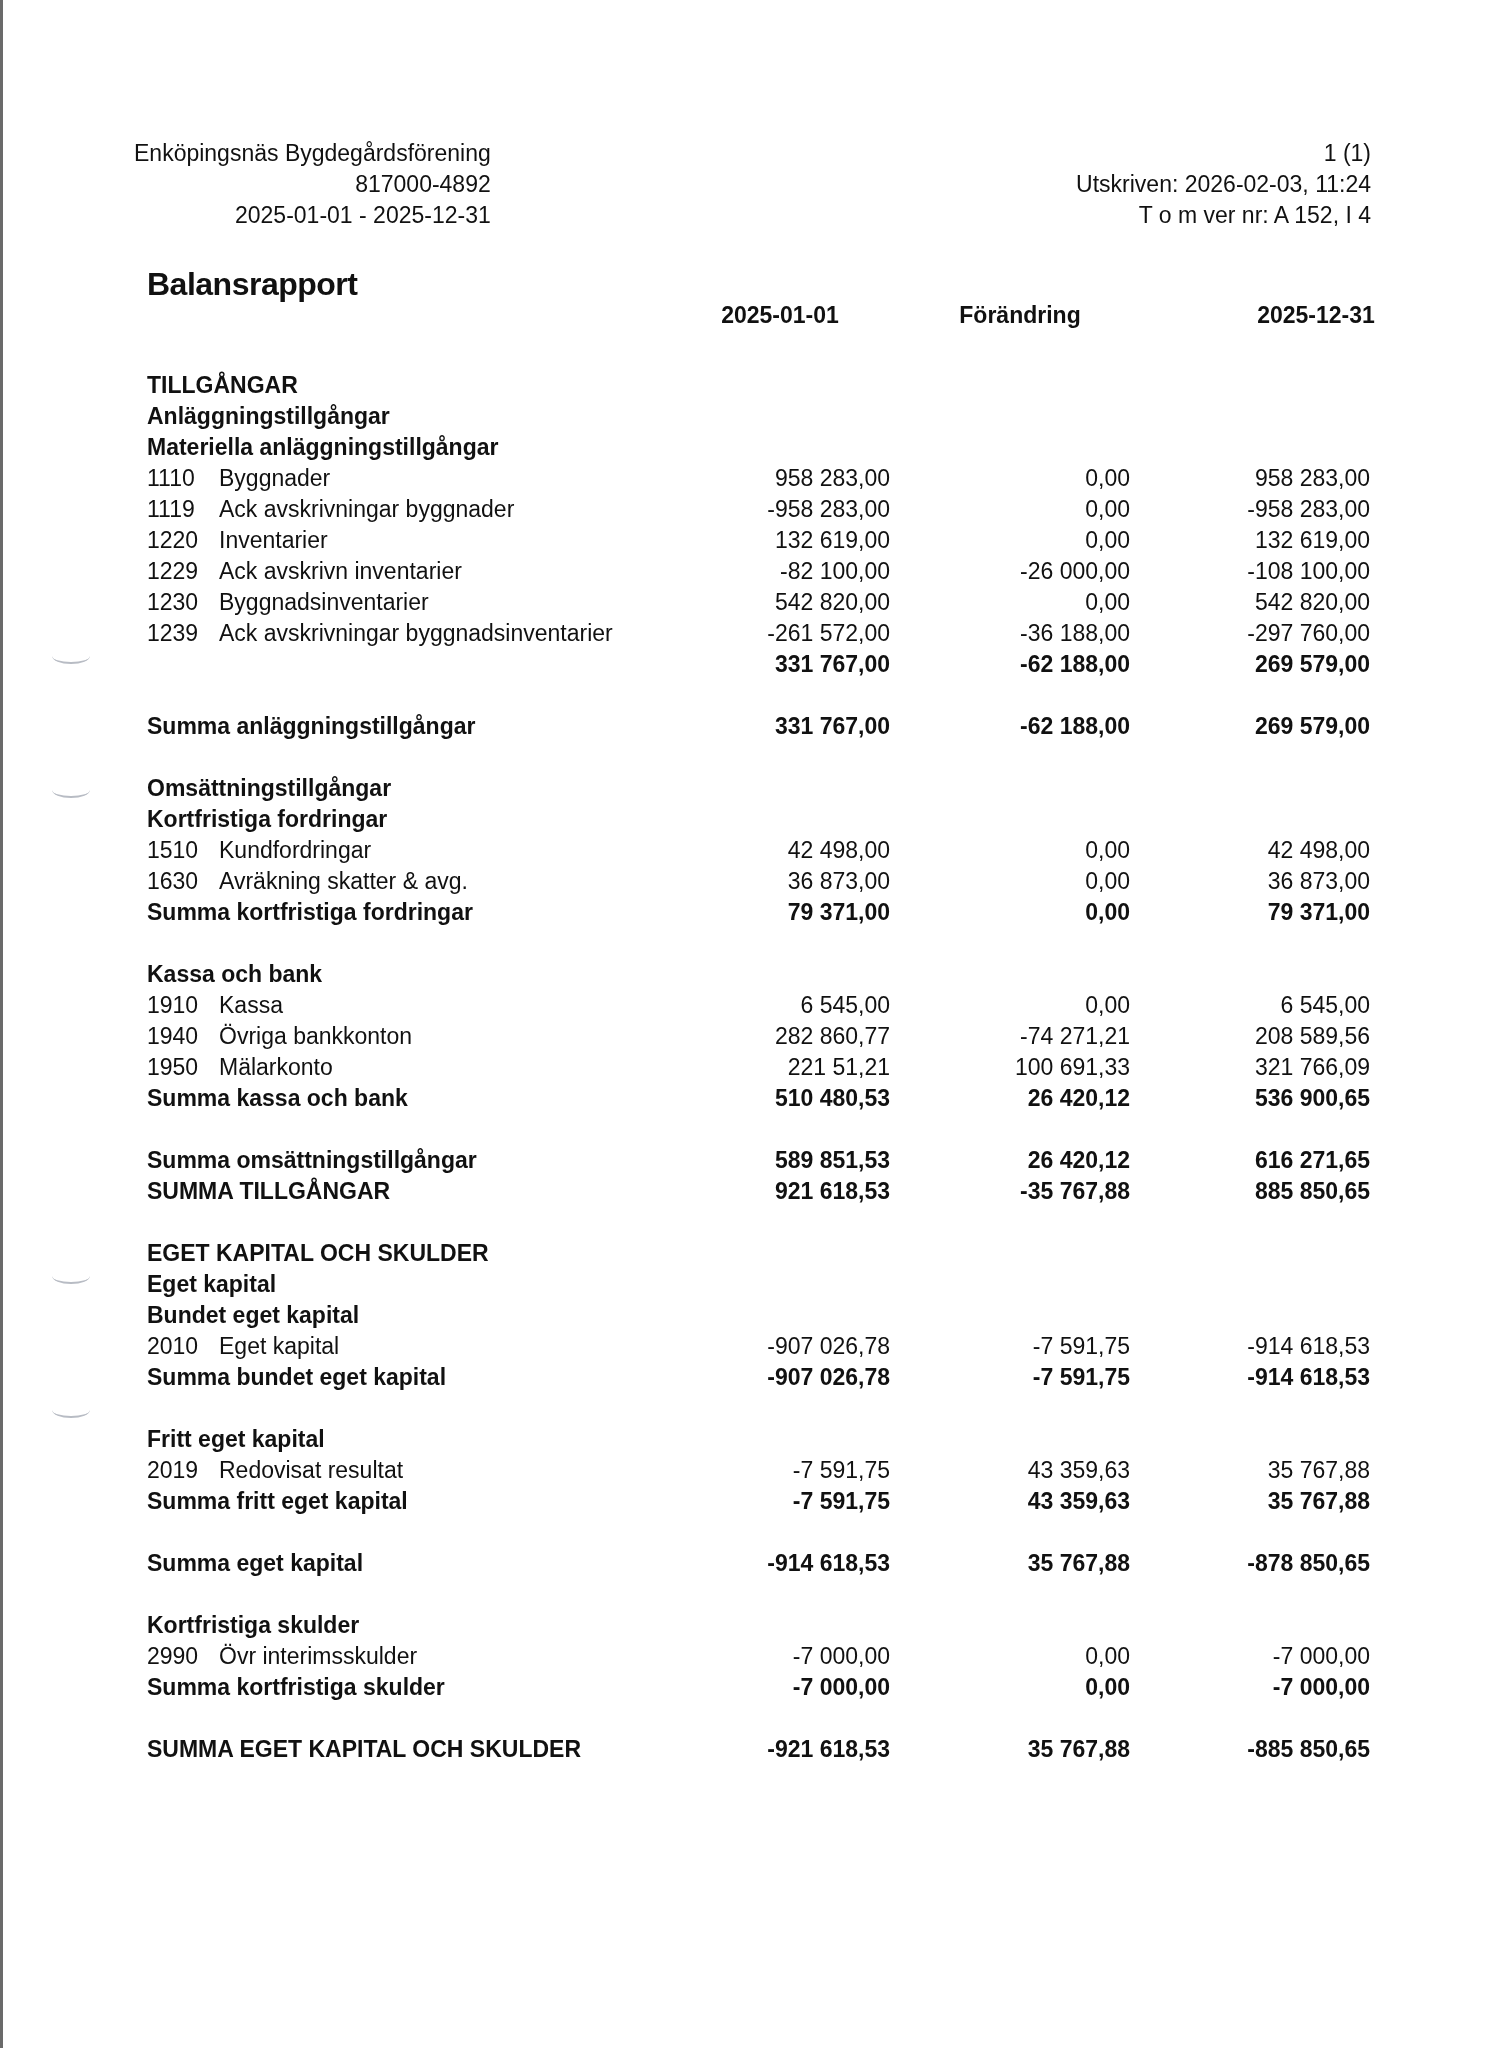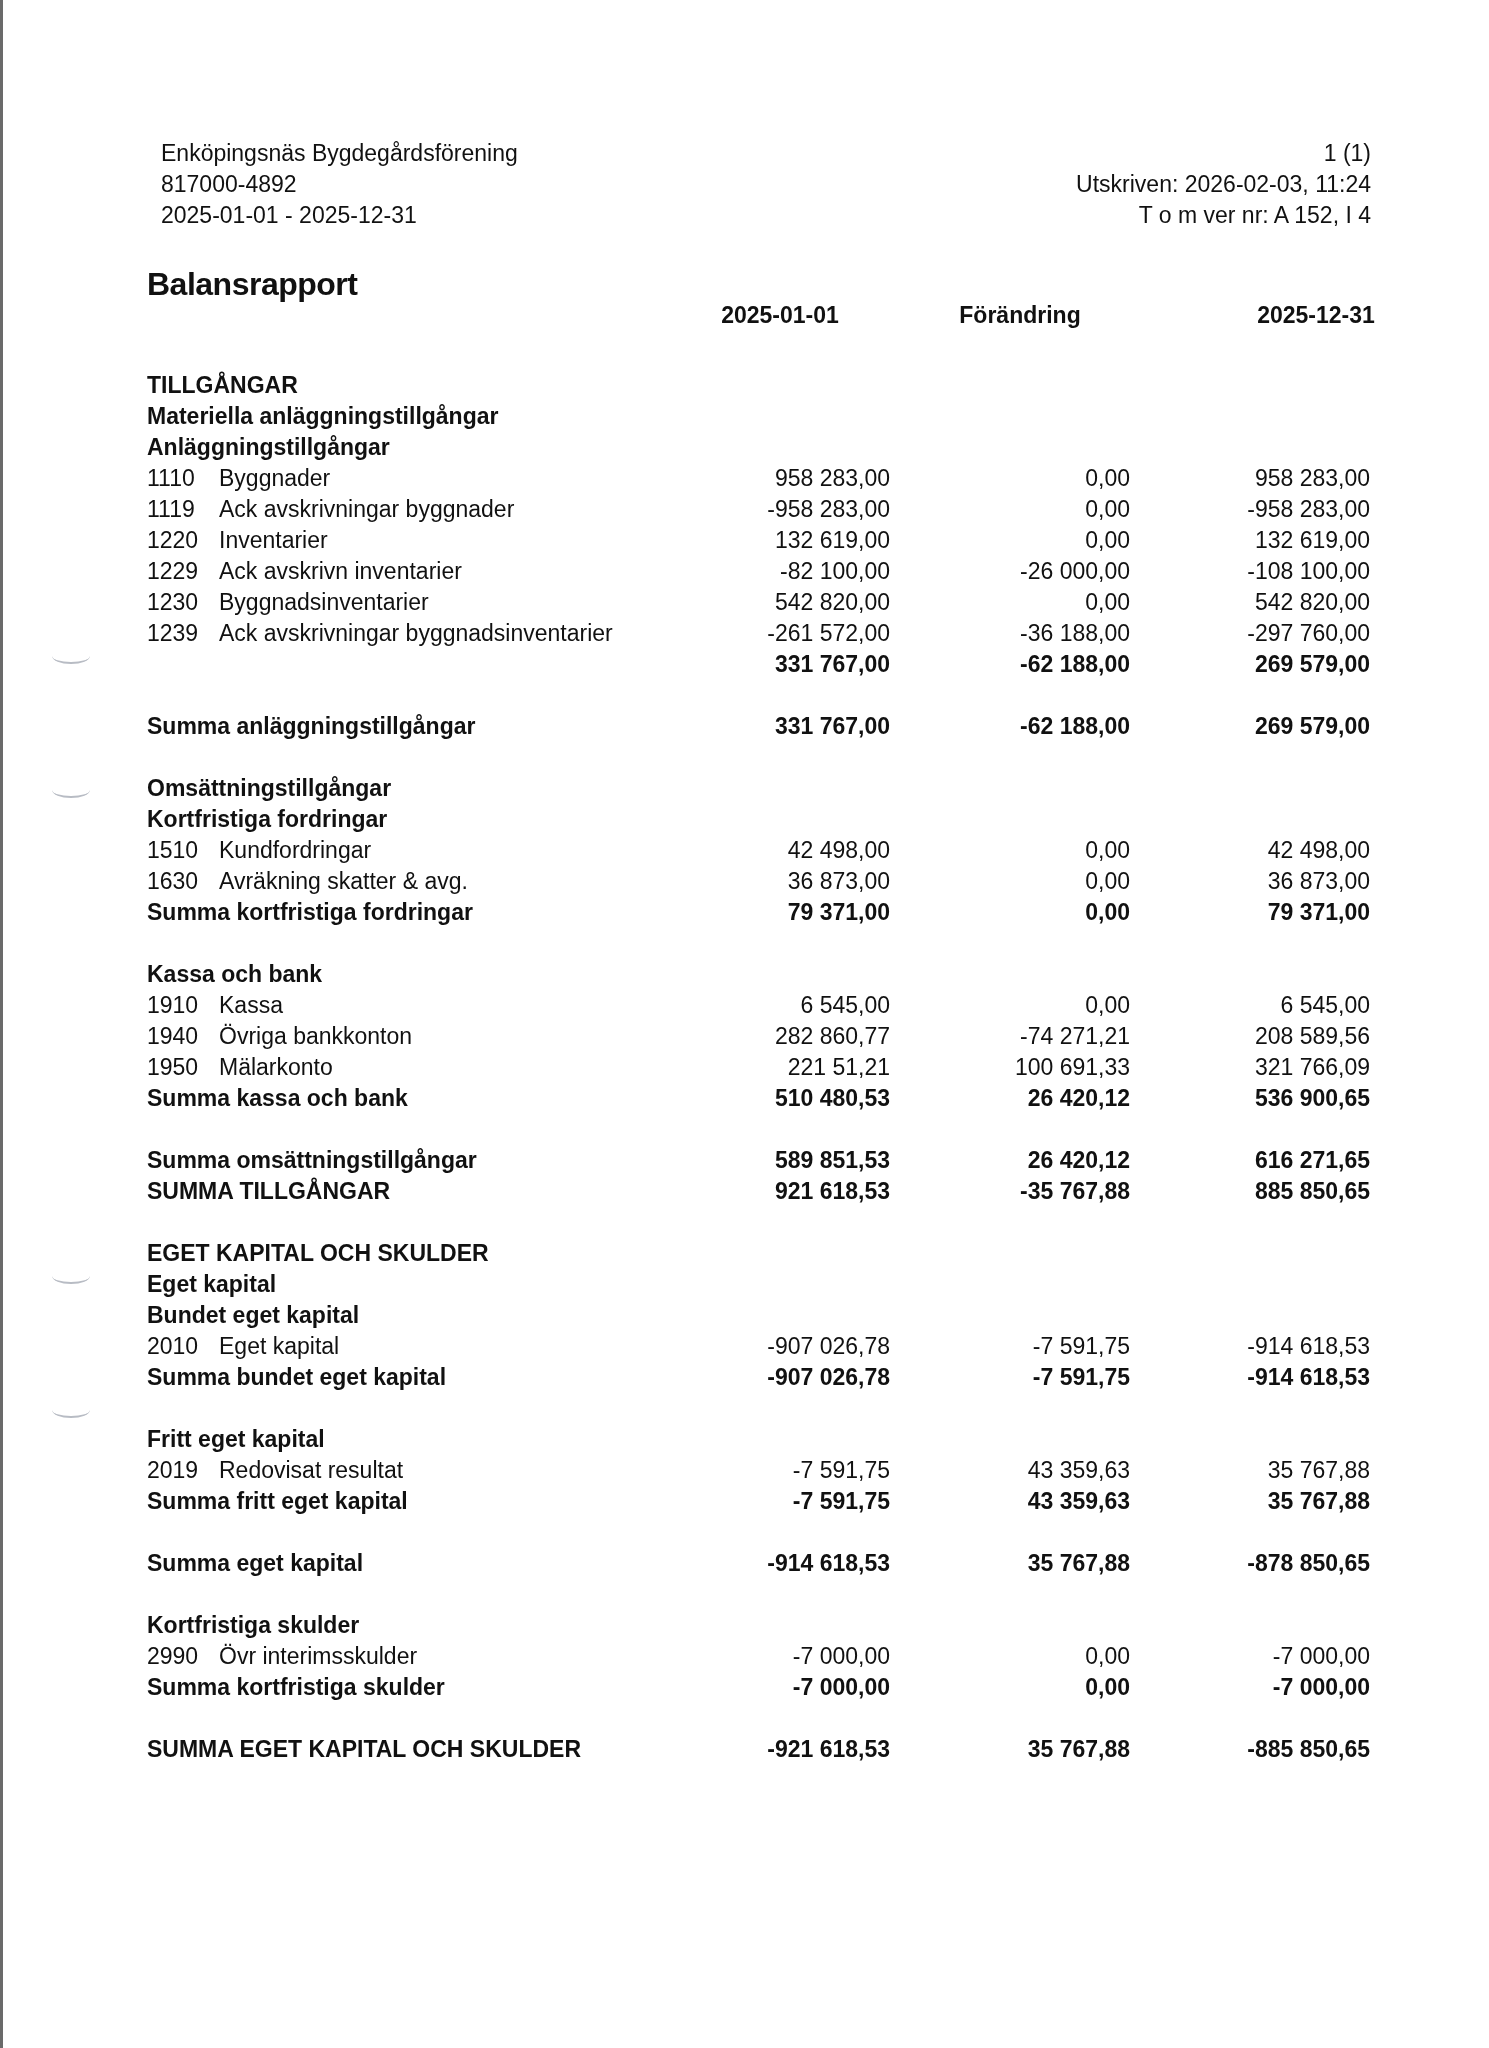--- a/index.html
+++ b/index.html
@@ -3,21 +3,21 @@
 <meta charset="utf-8">
 <style>
   html, body { margin: 0; padding: 0; }
   body {
     width: 1489px; height: 2048px; background: #ffffff; position: relative; overflow: hidden;
     font-family: "Liberation Sans", sans-serif; color: #111111;
   }
   .page-edge { position: absolute; left: 0; top: 0; width: 3px; height: 2048px; background: #6a6a6a; }
   .punch { position: absolute; left: 52px; width: 38px; height: 14px; border-bottom: 2px solid #b8bcc4; border-radius: 0 0 50% 50%; }
   .hdr { position: absolute; font-size: 23px; line-height: 31px; }
-  .hdr-left { left: 161px; top: 138px; }
+  .hdr-left { left: 134px; top: 138px; text-align: right; }
   .hdr-right { right: 118px; top: 138px; text-align: right; }
   .title { position: absolute; left: 147px; top: 266px; font-size: 32px; font-weight: bold; letter-spacing: -0.5px; }
   .colhead { position: absolute; top: 302px; font-size: 23px; font-weight: bold; text-align: center; width: 220px; }
   .c1 { left: 670px; } .c2 { left: 910px; } .c3 { left: 1206px; }
   .rows { position: absolute; left: 147px; top: 370px; width: 1223px; }
   .row { position: relative; height: 31px; font-size: 23px; line-height: 31px; }
   .row.bold { font-weight: bold; }
   .row .lbl { position: absolute; left: 0; white-space: nowrap; }
   .row .acct { display: inline-block; width: 72px; }
   .row .v { position: absolute; width: 220px; text-align: right; }
@@ -47,24 +47,24 @@
 <div class="title">Balansrapport</div>
 <div class="colhead c1">2025-01-01</div>
 <div class="colhead c2">Förändring</div>
 <div class="colhead c3">2025-12-31</div>
 
 <div class="rows" id="rows">
     <div class="row bold">
       <span class="lbl">TILLGÅNGAR</span>
     </div>
     <div class="row bold">
+      <span class="lbl">Anläggningstillgångar</span>
+    </div>
+    <div class="row bold">
       <span class="lbl">Materiella anläggningstillgångar</span>
-    </div>
-    <div class="row bold">
-      <span class="lbl">Anläggningstillgångar</span>
     </div>
     <div class="row">
       <span class="lbl"><span class="acct">1110</span><span>Byggnader</span></span>
       <span class="v v1">958 283,00</span>
       <span class="v v2">0,00</span>
       <span class="v v3">958 283,00</span>
     </div>
     <div class="row">
       <span class="lbl"><span class="acct">1119</span><span>Ack avskrivningar byggnader</span></span>
       <span class="v v1">-958 283,00</span>

